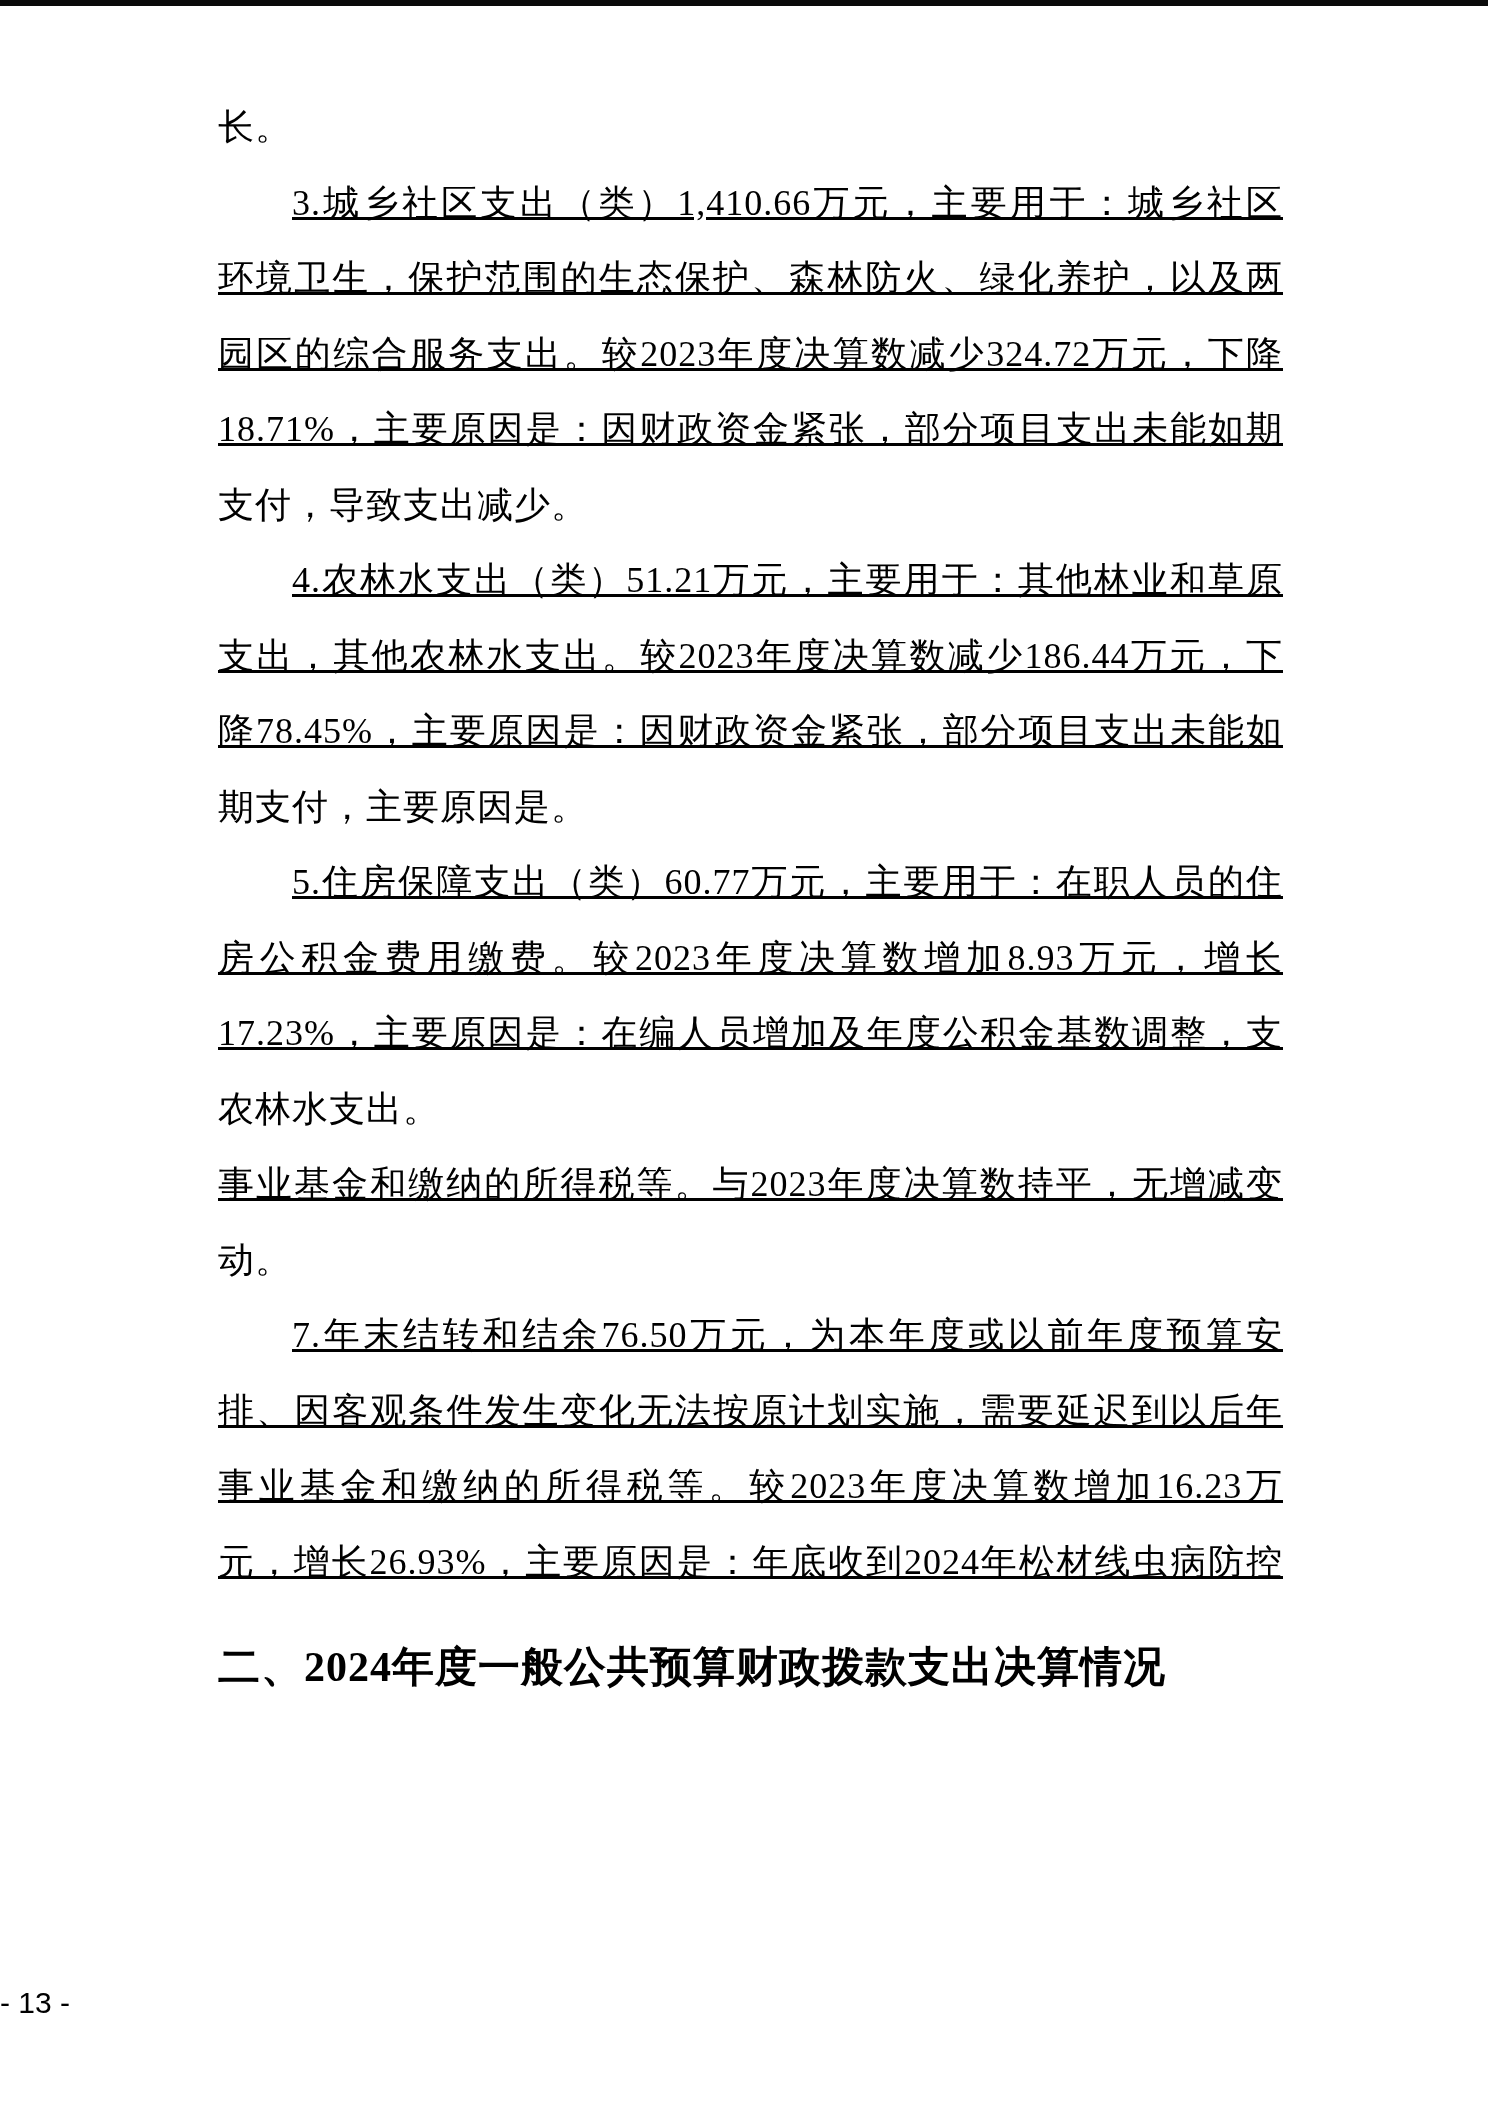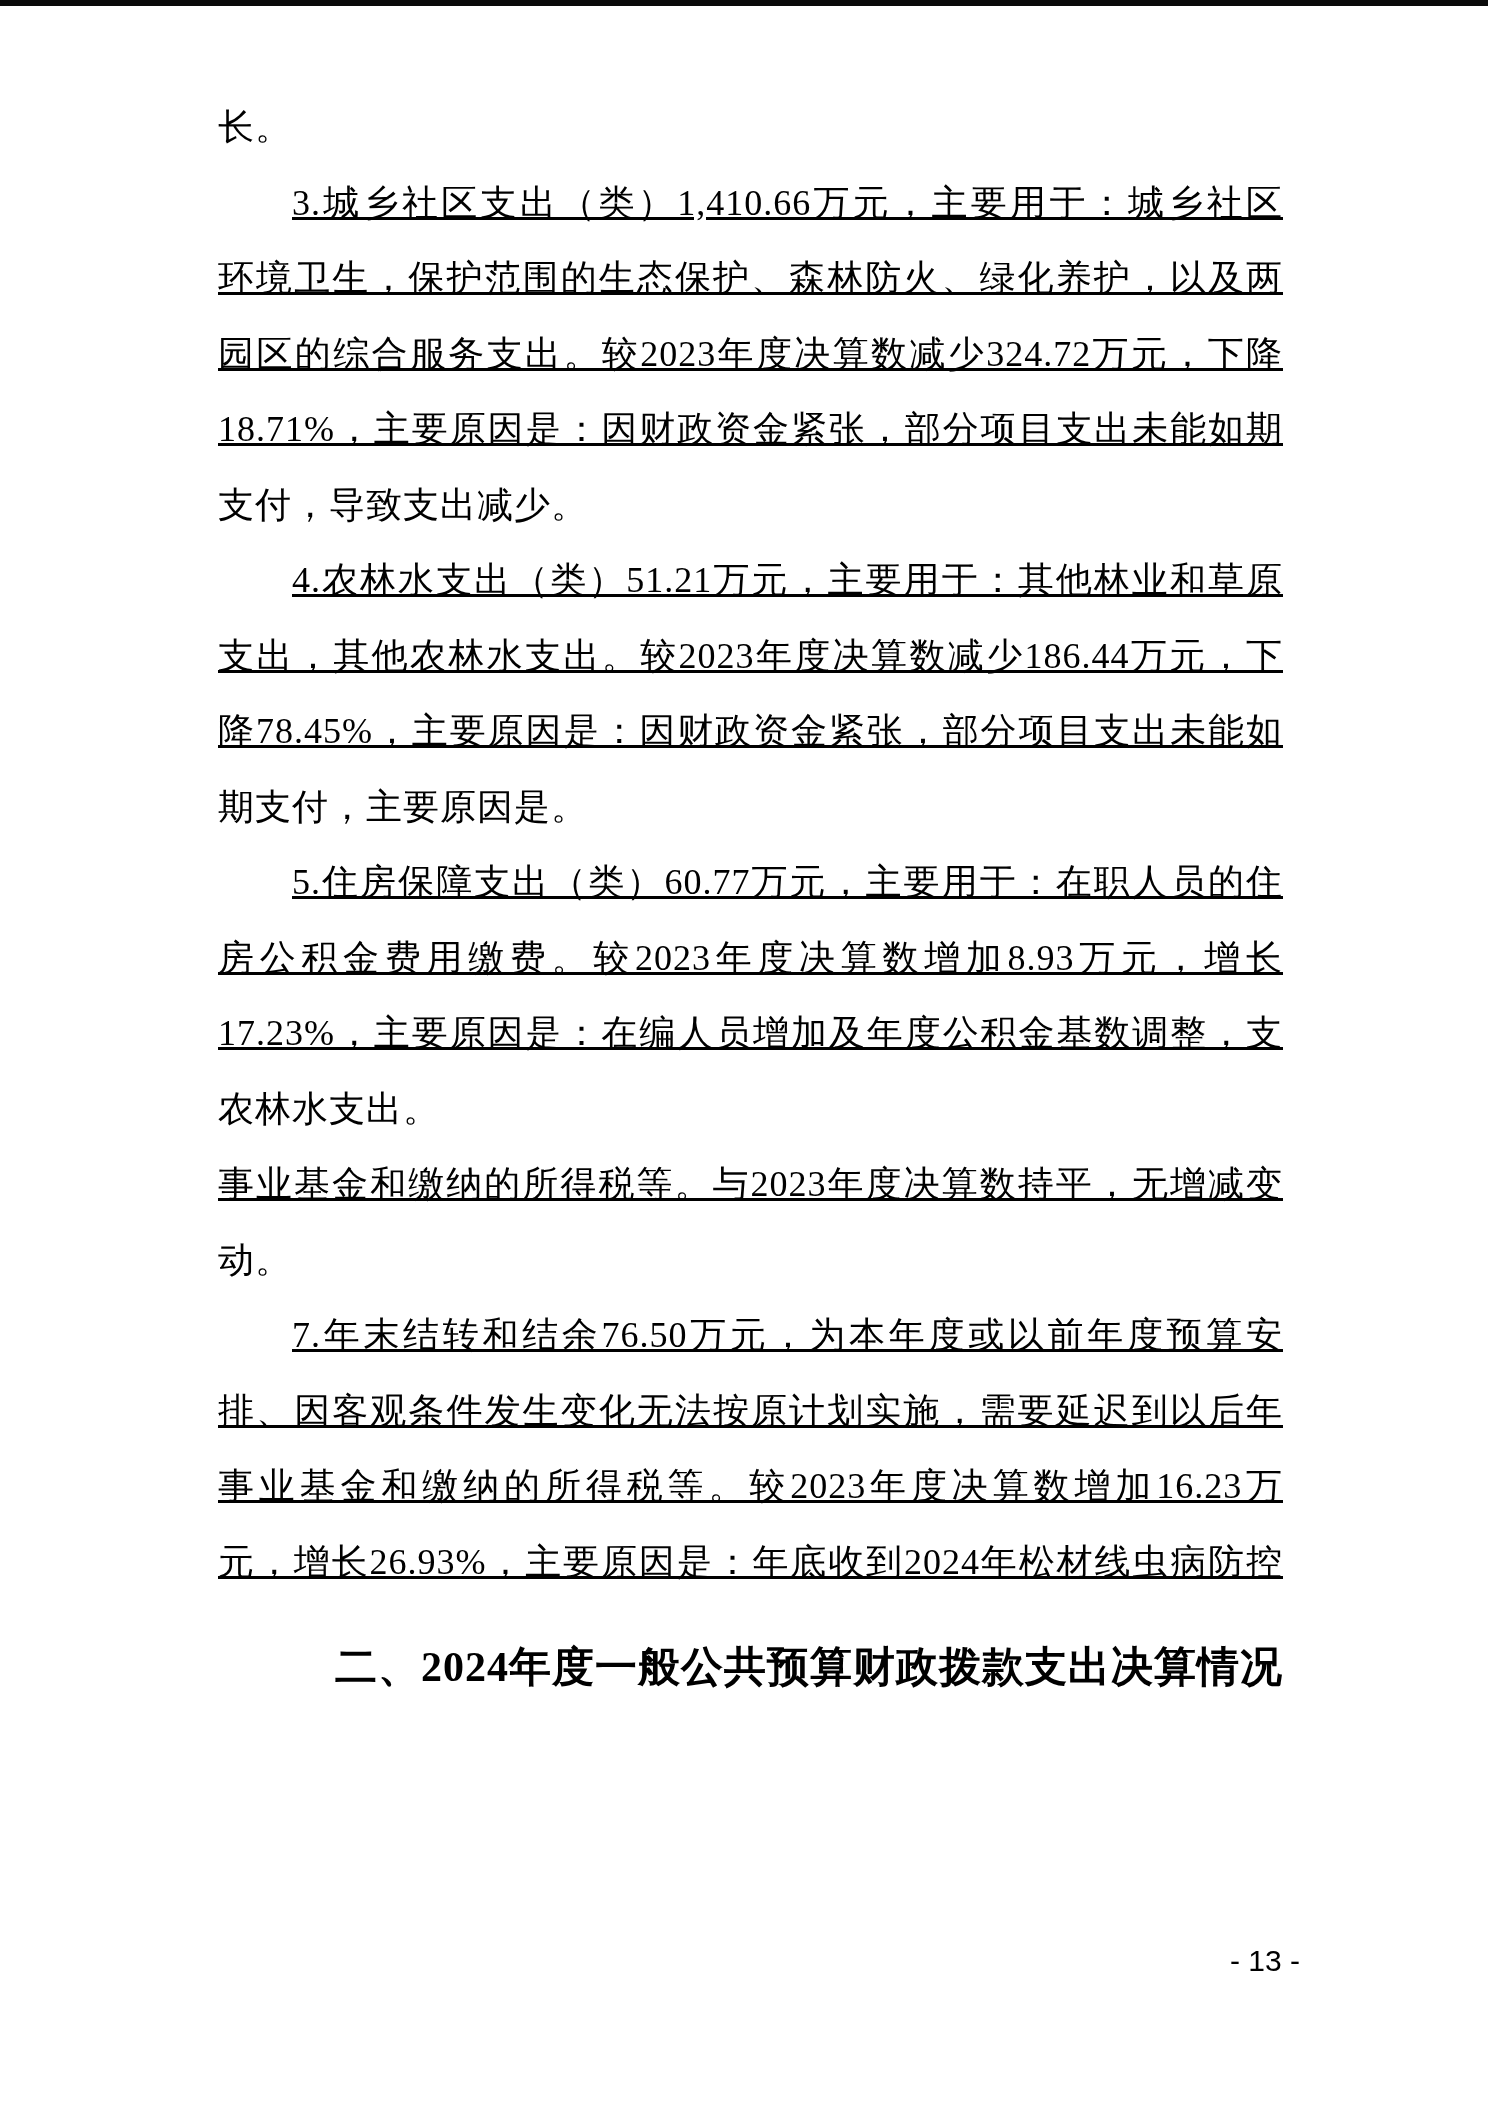--- a/index.html
+++ b/index.html
@@ -42,31 +42,31 @@
     text-decoration: underline;
   }
   .line.first { text-indent: 74px; }
   .line.last { text-align: left; }
   .heading {
     margin-top: 27px;
     height: 80px;
     line-height: 80px;
     font-size: 42px;
     font-weight: 600;
-    text-align: right;
+    text-align: left;
     letter-spacing: 1px;
   }
   .pageno {
     position: absolute;
-    top: 1941px;
+    top: 1983px;
     left: 0;
     width: 1300px;
     height: 40px;
     line-height: 40px;
-    text-align: right;
+    text-align: left;
     font-size: 30px;
     font-family: "Liberation Sans", "DejaVu Sans", sans-serif;
   }
 </style>
 </head>
 <body>
 
 <div class="page">
   <div class="topbar"></div>
 

